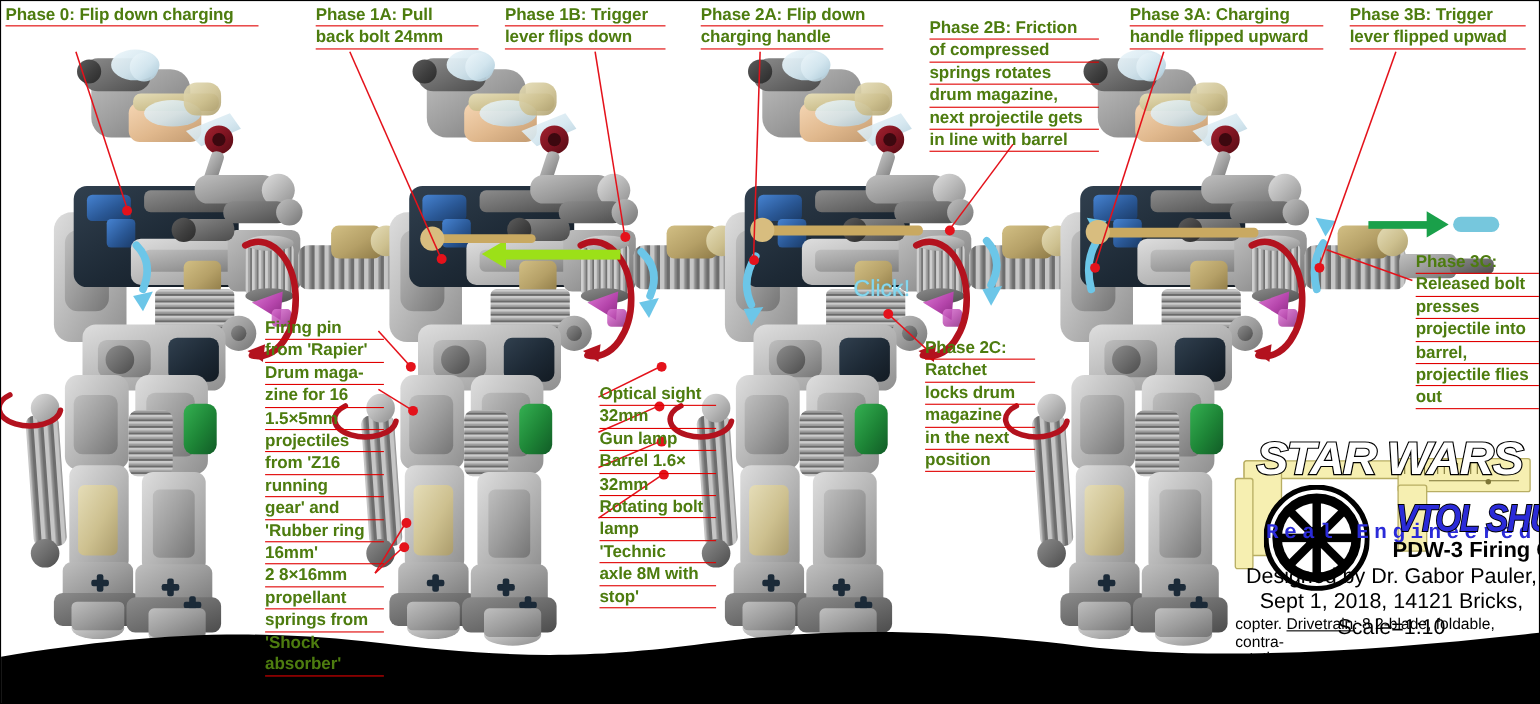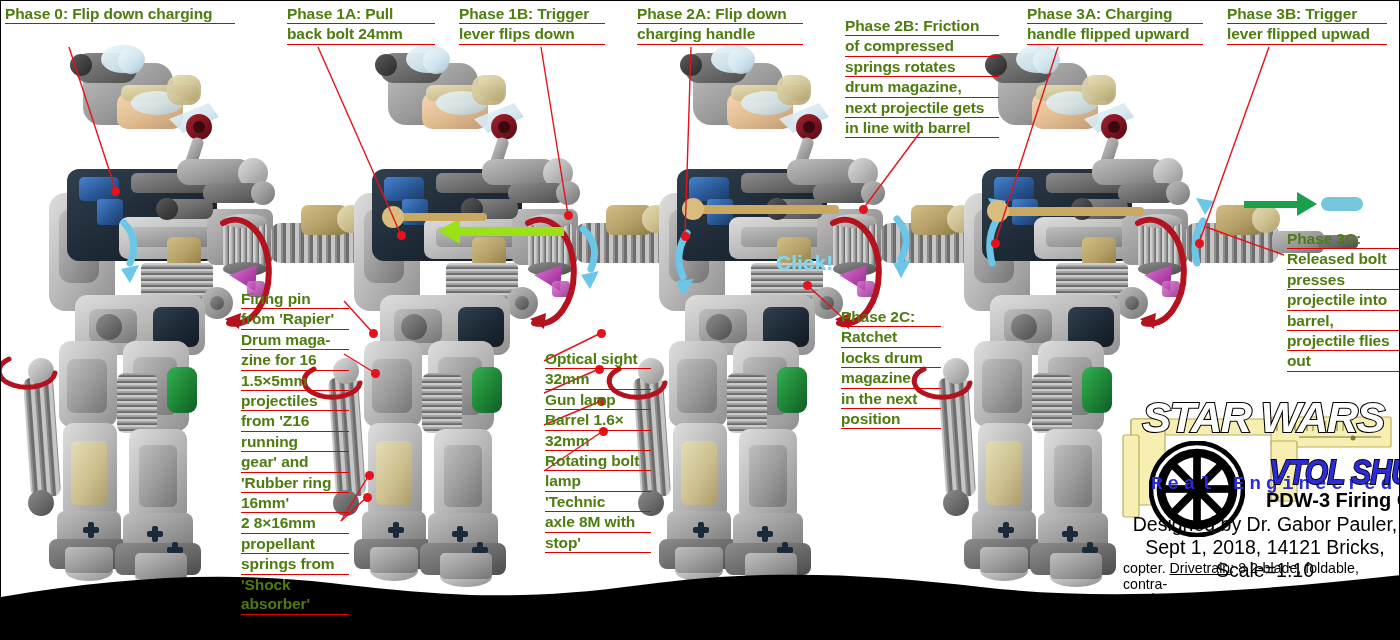--- a/index.html
+++ b/index.html
@@ -39,21 +39,21 @@
   
   .leader { position: absolute; z-index: 35; pointer-events: none; }
   .dot {
     position: absolute; width: 9px; height: 9px;
     border-radius: 50%; background: #e4121b;
     z-index: 38;
   }
   .click {
     position: absolute;
     font-family: "Liberation Sans", sans-serif;
-    font-weight: bold;
+    font-weight: normal;
     font-size: 21px;
     color: #86d7ee;
     z-index: 42;
     text-shadow: 0 0 1px #5fc3de;
     text-align: center;
   }
 
   
   .scene { position: absolute; inset: 0; z-index: 5; }
 

